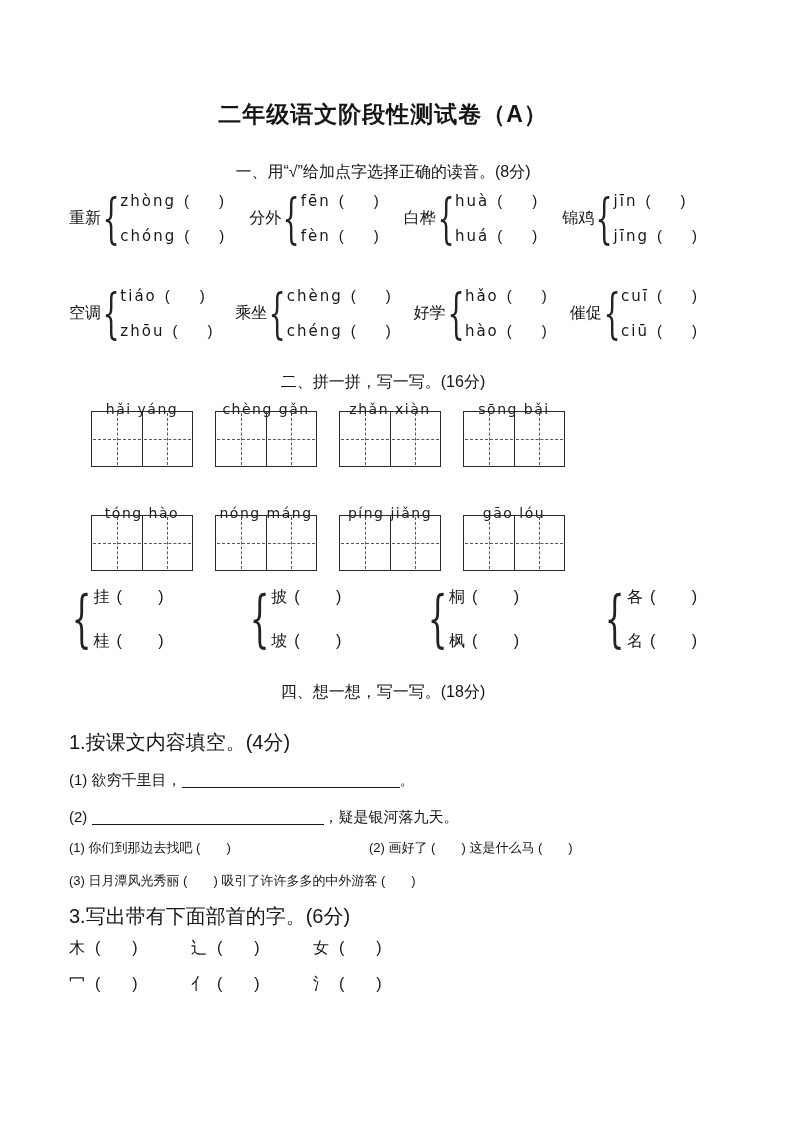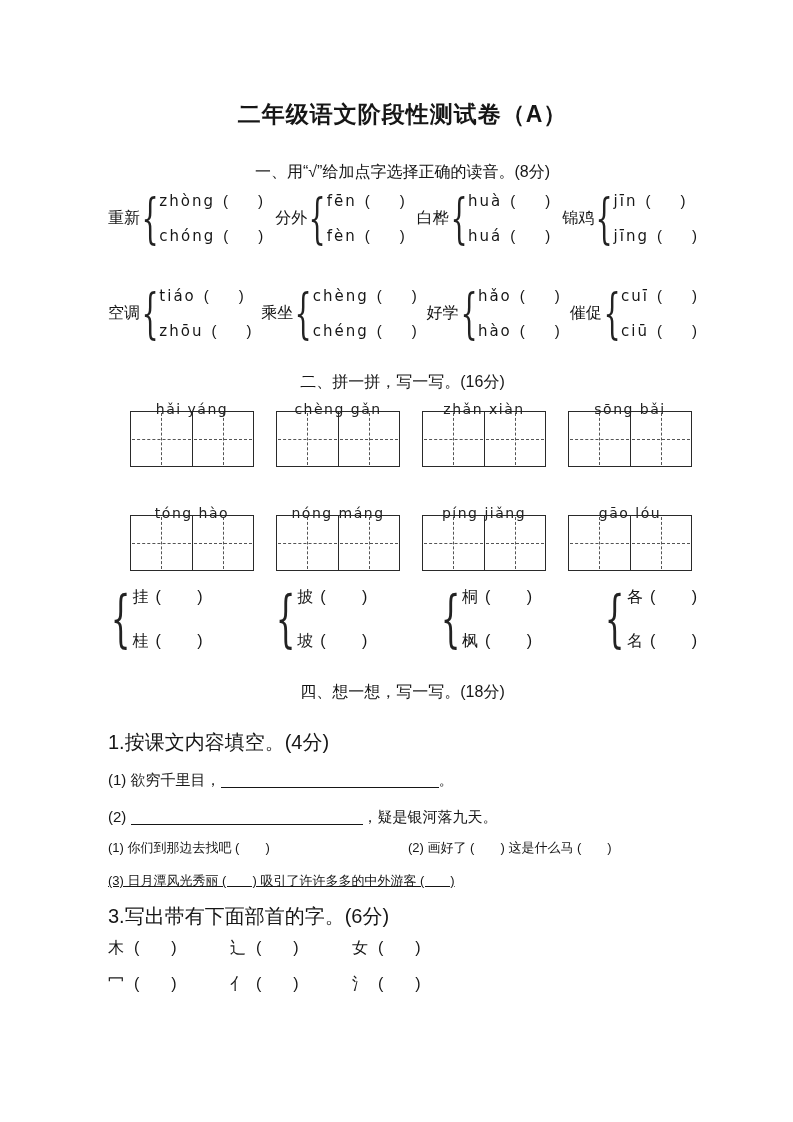--- a/index.html
+++ b/index.html
@@ -1,21 +1,21 @@
 <!DOCTYPE html>
 <html><head>
 <meta charset="utf-8">
 <style>
   html,body{margin:0;padding:0;background:#e8e8e8;}
   .page{
     width:793px;height:1122px;background:#ffffff;color:#161616;
     font-family:"Liberation Sans","DejaVu Sans",sans-serif;
     position:relative;overflow:hidden;margin:0 auto;
   }
-  .content{padding:0 96px 0 108px;}
+  .content{padding:0 96px 0 69px;}
   .pre{white-space:pre;}
 
   
   .title{
     margin:97px 0 0 0;text-align:center;font-size:23px;font-weight:bold;
     letter-spacing:1px;line-height:34px;
   }
 
   
   .sec-heading{font-size:16px;line-height:22px;margin-top:30px;text-align:center;}
@@ -30,21 +30,21 @@
     font-family:"DejaVu Serif",serif;font-size:54px;font-weight:400;
     line-height:50px;transform:scaleX(0.5);margin:0 -8px 0 -7px;color:#222;
   }
   .pv-opts{display:flex;flex-direction:column;gap:15px;}
   .pv-opt{font-size:15px;line-height:19px;display:flex;align-items:baseline;gap:8px;white-space:nowrap;}
   .pinyin{letter-spacing:2px;font-family:"DejaVu Sans",sans-serif;}
 
   
   .grid-row{display:flex;gap:22px;margin-left:22px;margin-top:18px;}
   .grid-row.second{margin-top:48px;}
-  .grid-unit{position:relative;width:124px;height:56px;}
+  .grid-unit{position:relative;width:102px;height:56px;}
   .grid-pinyin{
     position:absolute;top:-10px;left:-10px;right:-10px;text-align:center;
     font-size:14px;letter-spacing:1.5px;white-space:pre;z-index:2;
     font-family:"DejaVu Sans",sans-serif;color:#222;
   }
   .grid-box{position:absolute;left:0;top:0;right:0;bottom:0;border:1.5px solid #2a2a2a;display:flex;}
   .grid-cell{flex:1;position:relative;}
   .grid-cell + .grid-cell{border-left:1.5px solid #2a2a2a;}
   .grid-cell::before{content:"";position:absolute;left:50%;top:1px;bottom:1px;border-left:1px dashed #555;}
   .grid-cell::after{content:"";position:absolute;top:50%;left:1px;right:1px;border-top:1px dashed #555;}
@@ -304,21 +304,21 @@
       <div class="q-line">
         <span>(1) 欲穷千里目，</span><span class="blank w218"></span><span>。</span>
       </div>
       <div class="q-line">
         <span>(2) </span><span class="blank w232"></span><span>，疑是银河落九天。</span>
       </div>
 
       <div class="q2-line">
         <span class="q2-first">(1) 你们到那边去找吧 (　　)</span><span>(2) 画好了 (　　) 这是什么马 (　　)</span>
       </div>
-      <div class="q2-line" style="margin-top:12px;text-decoration:underline;">
+      <div class="q2-line" style="margin-top:12px;">
         <span>(3) 日月潭风光秀丽 (　　) 吸引了许许多多的中外游客 (　　)</span>
       </div>
 
       <div class="sub-heading" style="margin-top:14px;">3.写出带有下面部首的字。(6分)</div>
       <div class="rad-row">
         <span class="rad-item"><span>木</span><span class="pre">(　　)</span></span>
         <span class="rad-item"><span>辶</span><span class="pre">(　　)</span></span>
         <span class="rad-item"><span>女</span><span class="pre">(　　)</span></span>
       </div>
       <div class="rad-row second">

